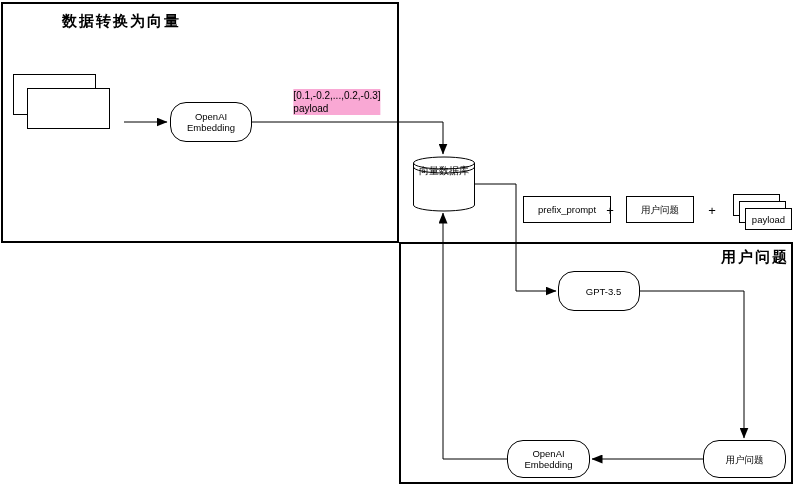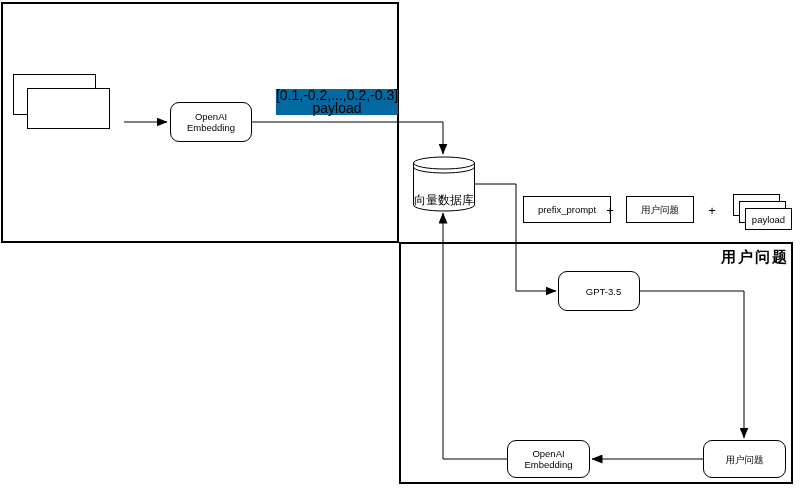--- a/index.html
+++ b/index.html
@@ -6,34 +6,35 @@
   #canvas{
     position:relative;width:800px;height:488px;background:#ffffff;
     font-family:"Liberation Sans",sans-serif;color:#000;overflow:hidden;
   }
   .panel{position:absolute;border:2px solid #000;box-sizing:border-box;background:transparent;z-index:0;}
   .panel-label{position:absolute;font-size:15px;font-weight:600;letter-spacing:2px;white-space:nowrap;z-index:3;}
   svg.edges{position:absolute;left:0;top:0;z-index:1;pointer-events:none;}
   .node{position:absolute;background:#fff;border:1px solid #000;box-sizing:border-box;
         display:flex;align-items:center;justify-content:center;text-align:center;
         font-size:9.5px;line-height:11px;z-index:2;padding:2px;}
-  .rounded{border-radius:9px;}
+  .rounded{border-radius:16px;}
   .stack-layer{position:absolute;background:#fff;border:1px solid #000;box-sizing:border-box;z-index:2;}
   .cyl{position:absolute;z-index:2;}
   .cyl svg{position:absolute;left:0;top:0;}
-  .cyl-label{position:absolute;left:0;right:0;top:36px;text-align:center;font-size:12px;}
+  .cyl-label{position:absolute;left:0;right:0;top:8px;text-align:center;font-size:10px;}
   .op{position:absolute;transform:translate(-50%,-50%);font-size:13px;z-index:3;}
-  .edge-label{position:absolute;transform:translateX(-50%);text-align:center;
-              font-size:14px;line-height:13px;white-space:nowrap;z-index:3;background:#0369a1;}
+  .edge-label{position:absolute;transform:translateX(-50%);text-align:left;
+              font-size:10px;line-height:13px;white-space:nowrap;z-index:3;background:#f9a8d4;}
 </style>
 </head>
 <body>
 
 <div id="canvas">
     <div class="panel" style="left: 1px; top: 2px; width: 398px; height: 241px;"></div>
+    <span class="panel-label" style="left: 62px; top: 12px;">数据转换为向量</span>
     <div class="panel" style="left: 399px; top: 242px; width: 394px; height: 242px;"></div>
     <span class="panel-label" style="left: 721px; top: 248px;">用户问题</span>
     <svg class="edges" width="800" height="488" viewBox="0 0 800 488">
       <defs>
         <marker id="arrow" viewBox="0 0 11 9" refX="10.5" refY="4.5" markerWidth="11" markerHeight="9" markerUnits="userSpaceOnUse" orient="auto">
           <path d="M0,0 L11,4.5 L0,9 Z" fill="#000000"></path>
         </marker>
       </defs>
       <polyline points="124,122 167,122" fill="none" stroke="#000000" stroke-width="1" marker-end="url(#arrow)"></polyline>
       <polyline points="252,122 443,122 443,154" fill="none" stroke="#000000" stroke-width="1" marker-end="url(#arrow)"></polyline>

